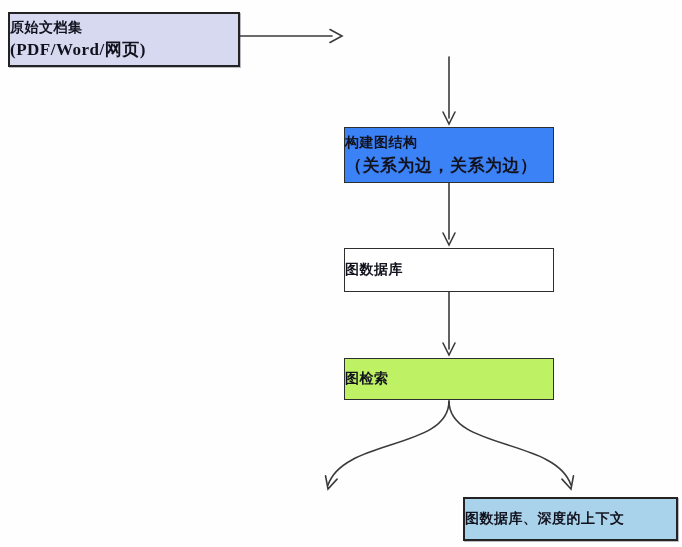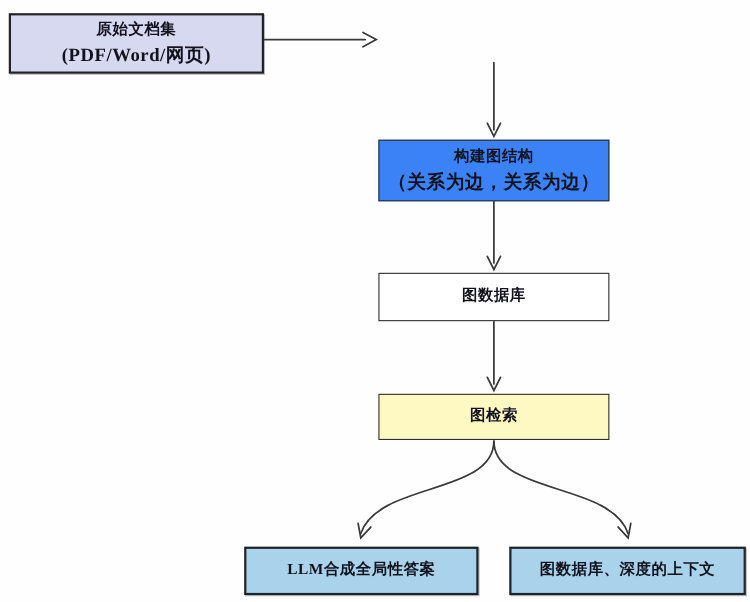--- a/index.html
+++ b/index.html
@@ -17,21 +17,21 @@
     width: 682px; height: 547px;
     fill: none;
     stroke-width: 1.6;
     stroke-linecap: round;
   }
   .node {
     position: absolute;
     box-sizing: border-box;
     display: flex;
     flex-direction: column;
-    align-items: center;
+    align-items: flex-start;
     justify-content: center;
     text-align: center;
     line-height: 1.25;
   }
   .node .main {
     font-size: 14px;
     font-weight: 700;
     letter-spacing: 0.5px;
     white-space: nowrap;
   }
@@ -87,25 +87,22 @@
 
   <div class="node proc" id="node-build" style="background-color: #3b82f6;">
     <div class="main">构建图结构</div>
     <div class="sub">（关系为边，关系为边）</div>
   </div>
 
   <div class="node proc" id="node-database" style="background-color: rgb(255, 255, 255);">
     <div class="main">图数据库</div>
   </div>
 
-  <div class="node proc" id="node-retrieval" style="background-color: #fef9c3;">
+  <div class="node proc" id="node-retrieval" style="background-color: #bef264;">
     <div class="main">图检索</div>
   </div>
 
-  <div class="node tinted" id="node-answer" style="background-color: rgb(169, 211, 234);">
-    <div class="main">LLM合成全局性答案</div>
-  </div>
 
   <div class="node tinted" id="node-context" style="background-color: rgb(169, 211, 234);">
     <div class="main">图数据库、深度的上下文</div>
   </div>
 
 </div>
 
 </body></html>

